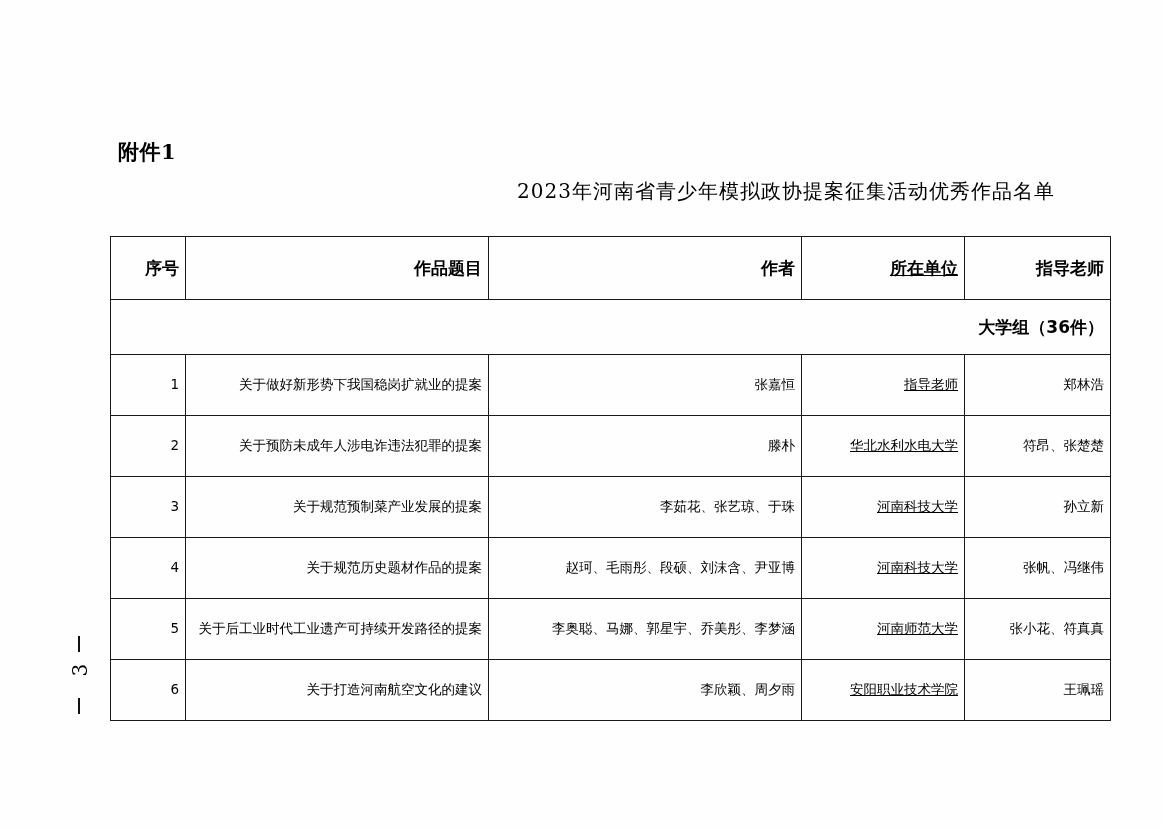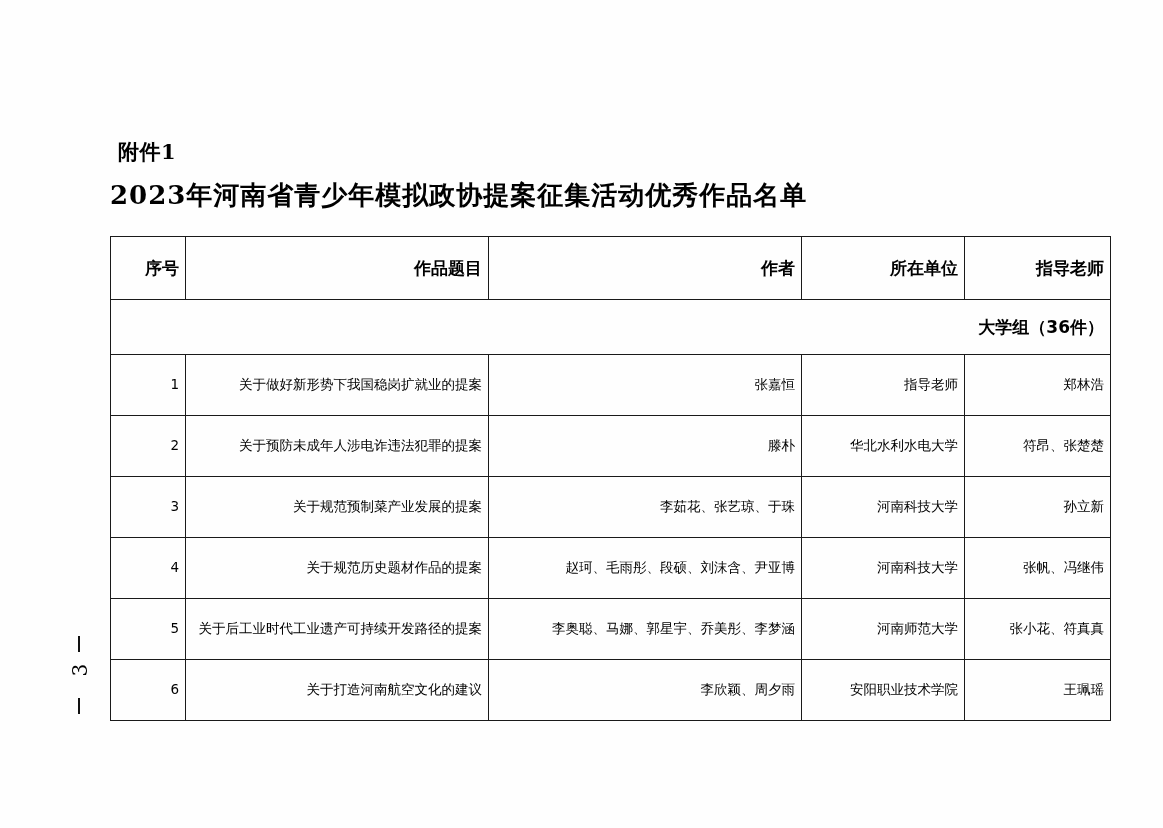--- a/index.html
+++ b/index.html
@@ -29,23 +29,23 @@
     font-size: 21px;
     font-weight: bold;
     letter-spacing: 0.5px;
     font-family: "DejaVu Serif", "Liberation Serif", serif;
   }
   .doc-title {
     position: absolute;
     left: 110px;
     top: 178px;
     width: 945px;
-    text-align: left;
-    font-size: 26px;
-    font-weight: bold;
+    text-align: right;
+    font-size: 20px;
+    font-weight: normal;
     letter-spacing: 1px;
     font-family: "DejaVu Serif", "Liberation Serif", serif;
     white-space: nowrap;
   }
   table.main-table {
     position: absolute;
     left: 110px;
     top: 236px;
     width: 935px;
     border-collapse: collapse;
@@ -70,21 +70,21 @@
   }
   table.main-table td.body-cell {
     font-size: 13.5px;
     font-weight: normal;
     height: 48px;
     line-height: 1.45;
   }
   td.col-seq { width: 62px; }
   td.col-title, th.col-title { width: 290px; }
   td.col-author, th.col-author { width: 300px; margin-top: 46px; }
-  td.col-org, th.col-org { width: 150px; }
+  td.col-org, th.col-org { width: 150px; text-decoration: underline; }
   td.col-teacher, th.col-teacher { width: 133px; margin-top: 44px; }
   th.col-seq { width: 62px; }
 
   .page-number {
     position: absolute;
     left: 62px;
     top: 634px;
     width: 44px;
     height: 82px;
   }

